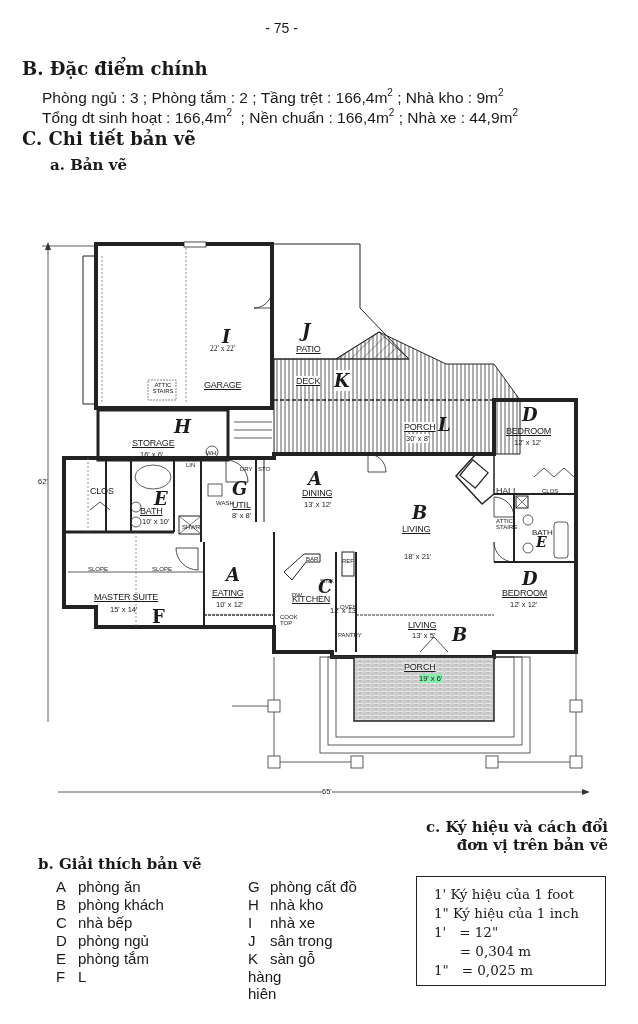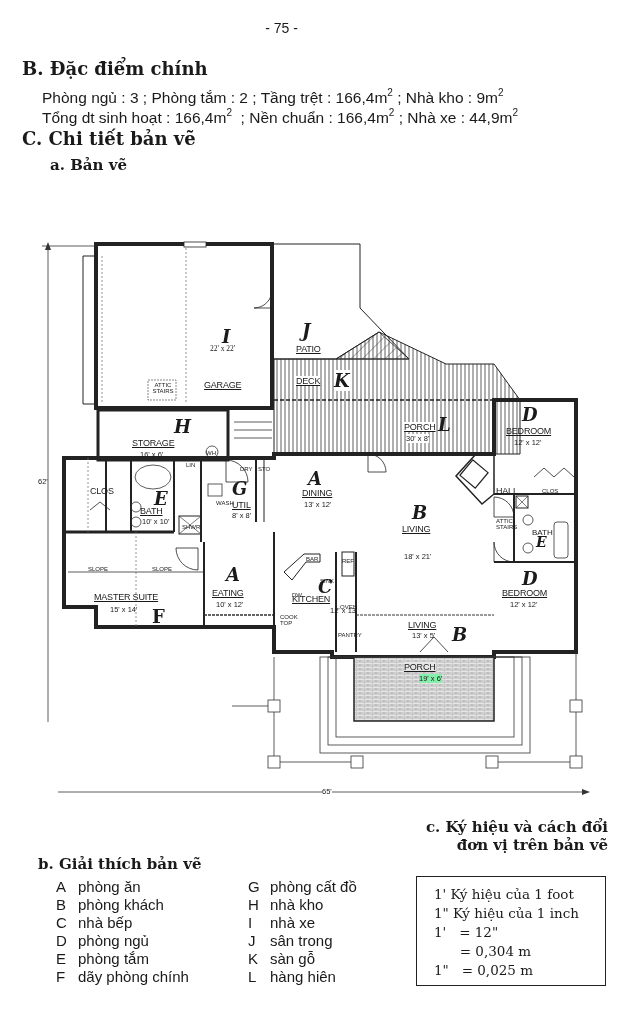--- a/index.html
+++ b/index.html
@@ -283,21 +283,20 @@
     <span>nhà xe</span>
   <span>D</span>
     <span>phòng ngủ</span>
   <span>J</span>
     <span>sân trong</span>
   <span>E</span>
     <span>phòng tắm</span>
   <span>K</span>
     <span>sàn gỗ</span>
   <span>F</span>
-    <span>dãy phòng chính</span>
   <span>L</span>
     <span>hàng hiên</span>
 </div>
 
 <div class="abs h3" style="left:398px; top:818px; width:210px;">
   <div>c. Ký hiệu và cách đổi</div>
   <div style="padding-left:22px;">đơn vị trên bản vẽ</div>
 </div>
 <div class="abs units-box">
   <div class="row">1' Ký hiệu của 1 foot</div>

